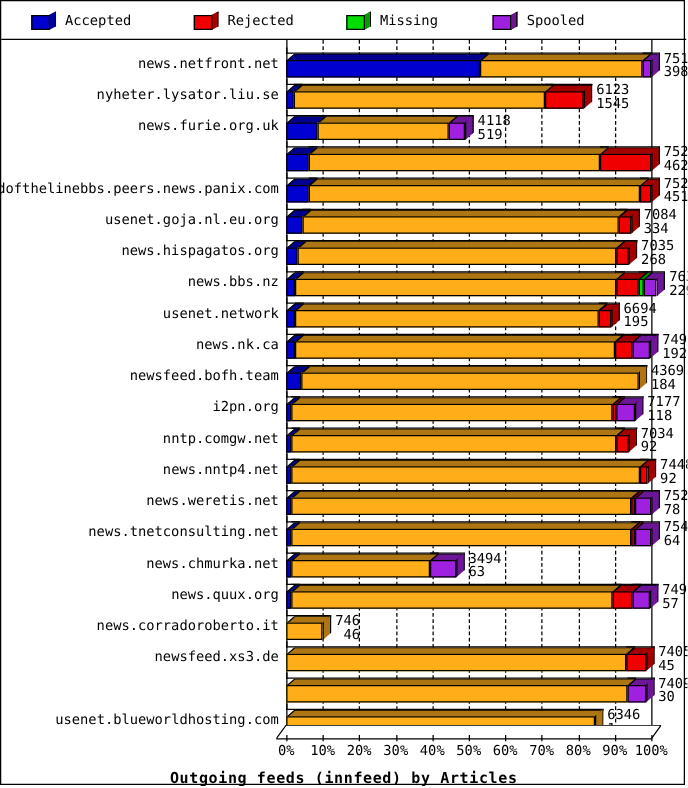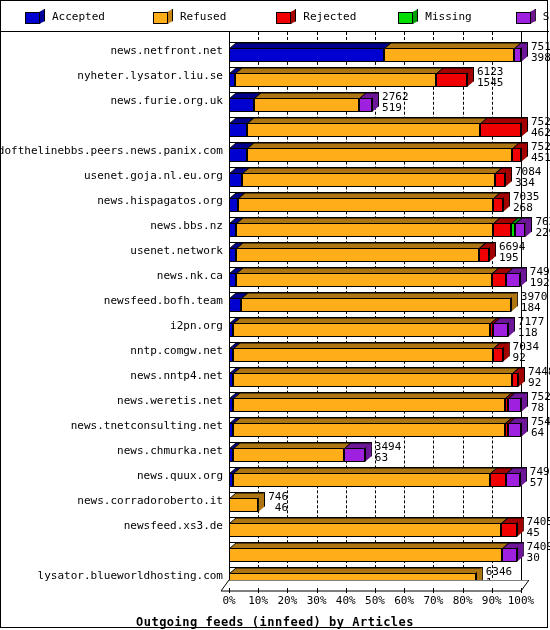--- a/index.html
+++ b/index.html
@@ -216,27 +216,20 @@
 
 <div id="frame">
 
   <div id="legend">
       <div class="legend-item lg0">
         <div class="legend-cube">
           <div class="side" style="background: rgb(0, 0, 154);"></div>
           <div class="front" style="background: rgb(0, 0, 208);"></div>
         </div>
         <span class="legend-label">Accepted</span>
-      </div>
-      <div class="legend-item lg1">
-        <div class="legend-cube">
-          <div class="side" style="background: rgb(201, 133, 16);"></div>
-          <div class="front" style="background: rgb(255, 174, 26);"></div>
-        </div>
-        <span class="legend-label">Refused</span>
       </div>
       <div class="legend-item lg2">
         <div class="legend-cube">
           <div class="side" style="background: rgb(166, 0, 0);"></div>
           <div class="front" style="background: rgb(240, 0, 0);"></div>
         </div>
         <span class="legend-label">Rejected</span>
       </div>
       <div class="legend-item lg3">
         <div class="legend-cube">
@@ -344,21 +337,21 @@
             </div>
             <div class="seg" style="left: 24.82px; width: 105.12px; background: rgb(255, 174, 26);"></div>
             <div class="seg-top" style="left: 129.94px; width: 20.14px; background: transparent;">
               <svg width="20.14" height="7" style="display: block;">
                 <polygon points="7,0 20.14,0 13.14,6 0,6" fill="rgb(109,22,152)" stroke="#000" stroke-width="1"></polygon>
               </svg>
             </div>
             <div class="seg" style="left: 129.94px; width: 13.14px; background: rgb(160, 32, 224);"></div>
             <div class="cap-side" style="left: 143.08px; background: rgb(109, 22, 152);"></div>
             <div class="vlabels" style="left: 153.08px;">
-              <div>2762</div>
+              <div>4118</div>
               <div>519</div>
             </div>
           </div>
         </div>
         <div class="row" style="top: 81px;">
           <div class="tickstub" style="left: 228px; top: 0px;"></div>
           <div class="bar-area">
             <div class="seg-top" style="left: 0px; width: 24.52px; background: transparent;">
               <svg width="24.52" height="7" style="display: block;">
                 <polygon points="7,0 24.52,0 17.52,6 0,6" fill="rgb(0,0,141)" stroke="#000" stroke-width="1"></polygon>
@@ -587,21 +580,21 @@
             </div>
             <div class="seg" style="left: 0px; width: 11.68px; background: rgb(0, 0, 208);"></div>
             <div class="seg-top" style="left: 11.68px; width: 277.1px; background: transparent;">
               <svg width="277.1" height="7" style="display: block;">
                 <polygon points="7,0 277.1,0 270.1,6 0,6" fill="rgb(173,118,18)" stroke="#000" stroke-width="1"></polygon>
               </svg>
             </div>
             <div class="seg" style="left: 11.68px; width: 270.1px; background: rgb(255, 174, 26);"></div>
             <div class="cap-side" style="left: 281.78px; background: rgb(173, 118, 18);"></div>
             <div class="vlabels" style="left: 291.78px;">
-              <div>3970</div>
+              <div>4369</div>
               <div>184</div>
             </div>
           </div>
         </div>
         <div class="row" style="top: 281px;">
           <div class="cat-label">i2pn.org</div>
           <div class="tickstub" style="left: 228px; top: 0px;"></div>
           <div class="bar-area">
             <div class="seg-top" style="left: 0px; width: 11.38px; background: transparent;">
               <svg width="11.379999999999999" height="7" style="display: block;">
@@ -882,21 +875,21 @@
             </div>
             <div class="seg" style="left: 273.02px; width: 14.6px; background: rgb(160, 32, 224);"></div>
             <div class="cap-side" style="left: 287.62px; background: rgb(109, 22, 152);"></div>
             <div class="vlabels" style="left: 297.62px;">
               <div>7409</div>
               <div>30</div>
             </div>
           </div>
         </div>
         <div class="row" style="top: 531px;">
-          <div class="cat-label">lysator.blueworldhosting.com</div>
+          <div class="cat-label">usenet.blueworldhosting.com</div>
           <div class="tickstub" style="left: 228px; top: 0px;"></div>
           <div class="bar-area">
             <div class="seg-top" style="left: 0px; width: 253.74px; background: transparent;">
               <svg width="253.74" height="7" style="display: block;">
                 <polygon points="7,0 253.74,0 246.74,6 0,6" fill="rgb(173,118,18)" stroke="#000" stroke-width="1"></polygon>
               </svg>
             </div>
             <div class="seg" style="left: 0px; width: 246.74px; background: rgb(255, 174, 26);"></div>
             <div class="cap-side" style="left: 246.74px; background: rgb(173, 118, 18);"></div>
             <div class="vlabels" style="left: 256.74px;">

